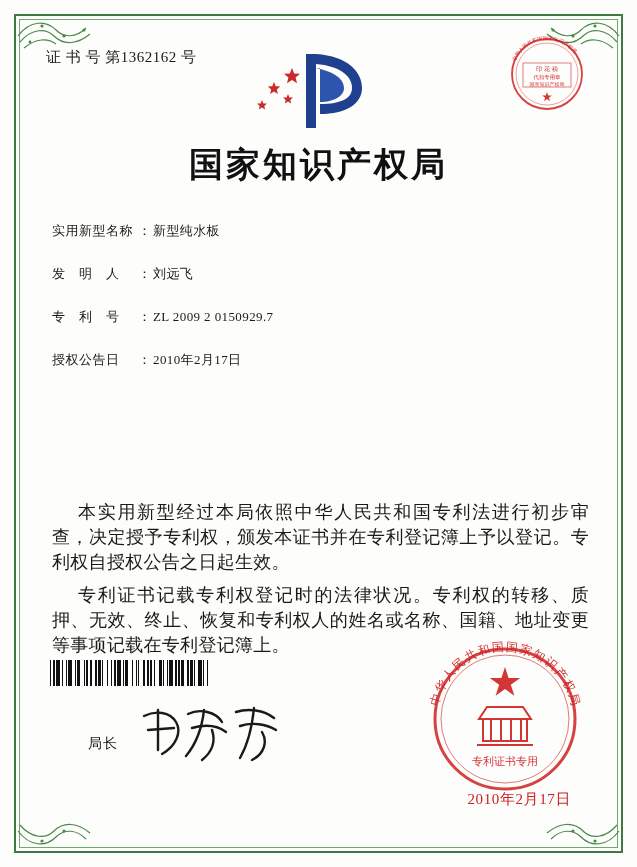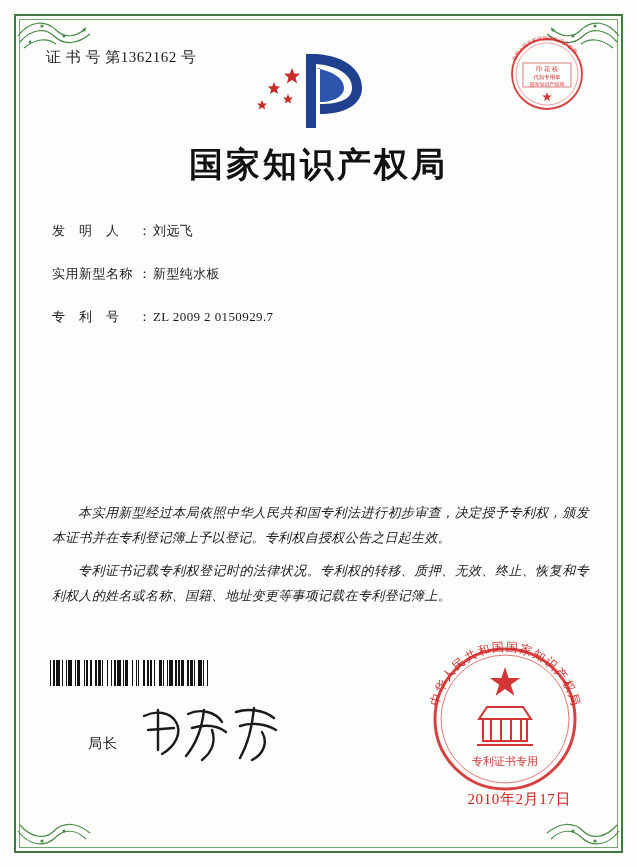--- a/index.html
+++ b/index.html
@@ -114,25 +114,24 @@
   .field-value {
     letter-spacing: 0.4px;
   }
 
   
   .body-text {
     position: absolute;
     left: 52px;
     right: 48px;
     top: 500px;
-    font-size: 13px;
+    font-size: 18px;
     line-height: 25px;
     color: #1a1a1a;
     text-align: justify;
-    font-style: italic;
   }
   .body-text p {
     margin: 0 0 8px 0;
     text-indent: 26px;
     letter-spacing: 0.3px;
   }
 
   
   .barcode {
     position: absolute;
@@ -291,27 +290,30 @@
       <text x="44" y="49" text-anchor="middle" font-size="5.4" fill="#cf2020" opacity="0.95" font-family="DejaVu Serif, serif">代扣专用章</text>
       <text x="44" y="56" text-anchor="middle" font-size="5" fill="#cf2020" opacity="0.9" font-family="DejaVu Serif, serif">国家知识产权局</text>
       <polygon points="44,62 45.2,65.4 48.8,65.5 45.9,67.7 46.9,71.2 44,69.1 41.1,71.2 42.1,67.7 39.2,65.5 42.8,65.4" fill="#cf2020" opacity="0.9"></polygon>
     </svg>
   </div>
 
   <div class="doc-title">国家知识产权局</div>
 
   <div class="fields">
     <div class="field-row">
+      <span class="field-label">实用新型名称</span><span class="field-sep">：</span><span class="field-value">新型纯水板</span>
+    </div>
+    <div class="field-row">
       <span class="field-label">发　明　人</span><span class="field-sep">：</span><span class="field-value">刘远飞</span>
     </div>
     <div class="field-row">
-      <span class="field-label">实用新型名称</span><span class="field-sep">：</span><span class="field-value">新型纯水板</span>
+      <span class="field-label">专　利　号</span><span class="field-sep">：</span><span class="field-value">ZL 2009 2 0150929.7</span>
     </div>
     <div class="field-row">
-      <span class="field-label">专　利　号</span><span class="field-sep">：</span><span class="field-value">ZL 2009 2 0150929.7</span>
+      <span class="field-label">授权公告日</span><span class="field-sep">：</span><span class="field-value">2010年2月17日</span>
     </div>
   </div>
 
   <div class="body-text">
     <p>本实用新型经过本局依照中华人民共和国专利法进行初步审查，决定授予专利权，颁发本证书并在专利登记簿上予以登记。专利权自授权公告之日起生效。</p>
     <p>专利证书记载专利权登记时的法律状况。专利权的转移、质押、无效、终止、恢复和专利权人的姓名或名称、国籍、地址变更等事项记载在专利登记簿上。</p>
   </div>
 
   <div class="barcode" id="barcode">
       <i style="width:1.3px"></i>

